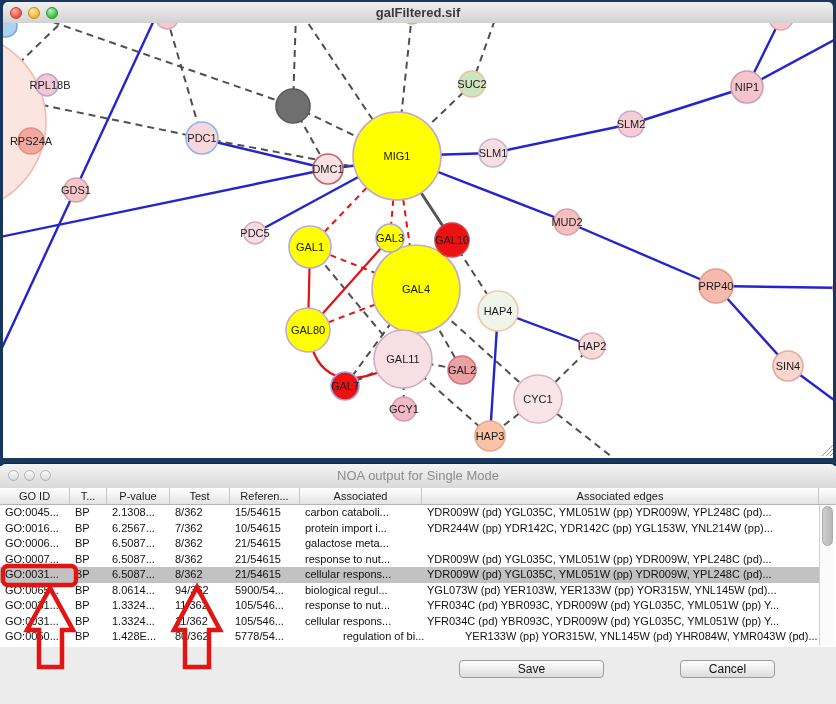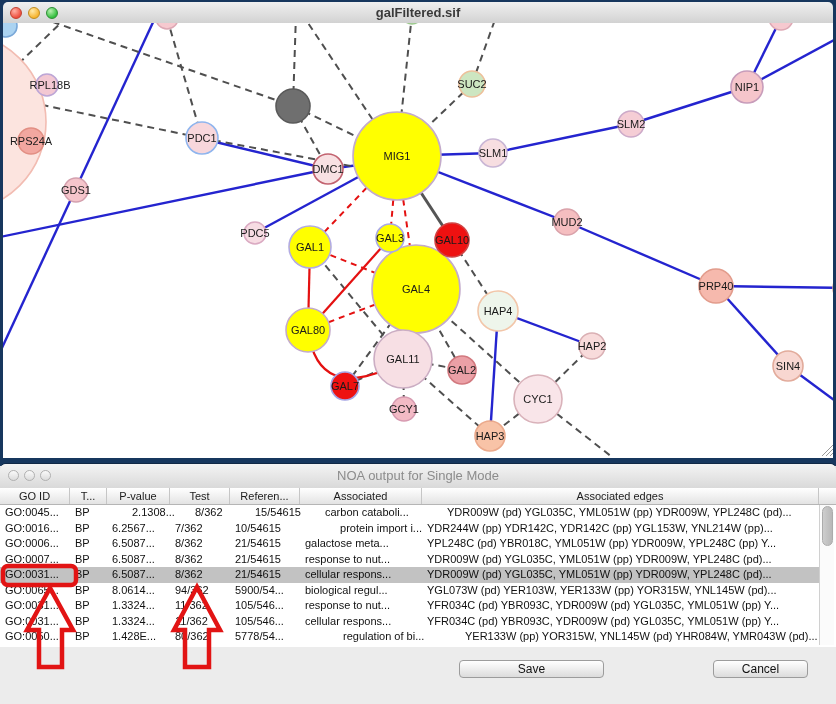--- a/index.html
+++ b/index.html
@@ -38,21 +38,21 @@
   .tcell{height:15.5px;line-height:15.5px;font-size:11px;color:#111;padding-left:5px;
     box-sizing:border-box;overflow:hidden;white-space:nowrap;flex:0 0 auto;}
   .vscroll{position:absolute;right:2px;top:17px;width:15px;height:140px;background:#fbfbfb;
     border-left:1px solid #d0d0d0;box-sizing:border-box;}
   .vthumb{position:absolute;left:2px;top:1px;width:11px;height:40px;border-radius:6px;
     background:linear-gradient(90deg,#cdcdcd,#b8b8b8);border:1px solid #ababab;box-sizing:border-box;}
   .btn{position:absolute;height:18px;border:1px solid #9c9c9c;border-radius:4px;
     background:linear-gradient(#ffffff,#dcdcdc);font-size:12px;color:#111;text-align:center;
     font-family:"Liberation Sans","DejaVu Sans",sans-serif;padding:0;}
   .btn.save{left:459px;top:196px;width:145px;}
-  .btn.cancel{left:713px;top:196px;width:95px;}
+  .btn.cancel{left:680px;top:196px;width:95px;}
   
   #ann{position:absolute;left:0;top:0;pointer-events:none;z-index:50;}
 </style>
 </head>
 <body>
 
 <div class="top-window">
   <div class="titlebar">
     <div class="tl red"></div>
     <div class="tl yellow"></div>
@@ -198,43 +198,42 @@
         <div class="hcell" style="width: 63px;">P-value</div>
         <div class="hcell" style="width: 60px;">Test</div>
         <div class="hcell" style="width: 70px; text-align: center;">Referen...</div>
         <div class="hcell" style="width: 122px;">Associated</div>
         <div class="hcell" style="width: 397px;">Associated edges</div>
       </div>
     <div class="tbody" id="tbody">
         <div class="trow">
           <div class="tcell" style="width: 70px;">GO:0045...</div>
           <div class="tcell" style="width: 37px;">BP</div>
-          <div class="tcell" style="width: 63px; margin-left: 20px;">2.1308...</div>
+          <div class="tcell" style="width: 63px;">2.1308...</div>
           <div class="tcell" style="width: 60px;">8/362</div>
           <div class="tcell" style="width: 70px;">15/54615</div>
           <div class="tcell" style="width: 122px;">carbon cataboli...</div>
           <div class="tcell" style="width: 397px;">YDR009W (pd) YGL035C, YML051W (pp) YDR009W, YPL248C (pd)...</div>
         </div>
         <div class="trow">
           <div class="tcell" style="width: 70px;">GO:0016...</div>
           <div class="tcell" style="width: 37px;">BP</div>
           <div class="tcell" style="width: 63px;">6.2567...</div>
           <div class="tcell" style="width: 60px;">7/362</div>
           <div class="tcell" style="width: 70px;">10/54615</div>
-          <div class="tcell" style="width: 122px; text-align: right;">protein import i...</div>
+          <div class="tcell" style="width: 122px;">protein import i...</div>
           <div class="tcell" style="width: 397px;">YDR244W (pp) YDR142C, YDR142C (pp) YGL153W, YNL214W (pp)...</div>
         </div>
         <div class="trow">
           <div class="tcell" style="width: 70px;">GO:0006...</div>
           <div class="tcell" style="width: 37px;">BP</div>
           <div class="tcell" style="width: 63px;">6.5087...</div>
           <div class="tcell" style="width: 60px;">8/362</div>
           <div class="tcell" style="width: 70px;">21/54615</div>
           <div class="tcell" style="width: 122px;">galactose meta...</div>
-          <div class="tcell" style="width: 397px;">YPL248C (pd) YBR018C, YML051W (pp) YDR009W, YPL248C (pp) Y...</div>
         </div>
         <div class="trow">
           <div class="tcell" style="width: 70px;">GO:0007...</div>
           <div class="tcell" style="width: 37px;">BP</div>
           <div class="tcell" style="width: 63px;">6.5087...</div>
           <div class="tcell" style="width: 60px;">8/362</div>
           <div class="tcell" style="width: 70px;">21/54615</div>
           <div class="tcell" style="width: 122px;">response to nut...</div>
           <div class="tcell" style="width: 397px;">YDR009W (pd) YGL035C, YML051W (pp) YDR009W, YPL248C (pd)...</div>
         </div>

